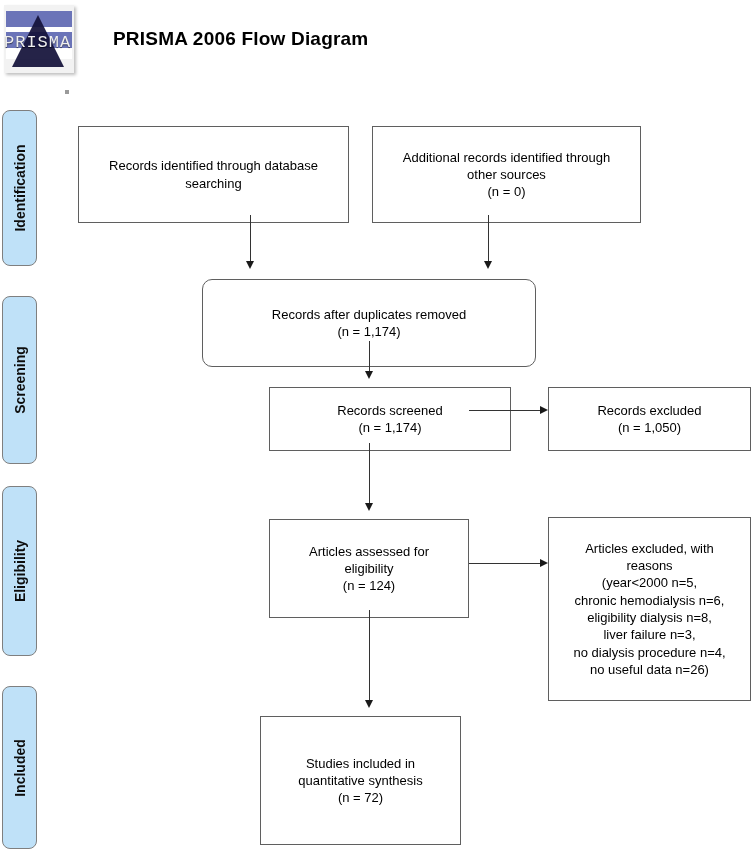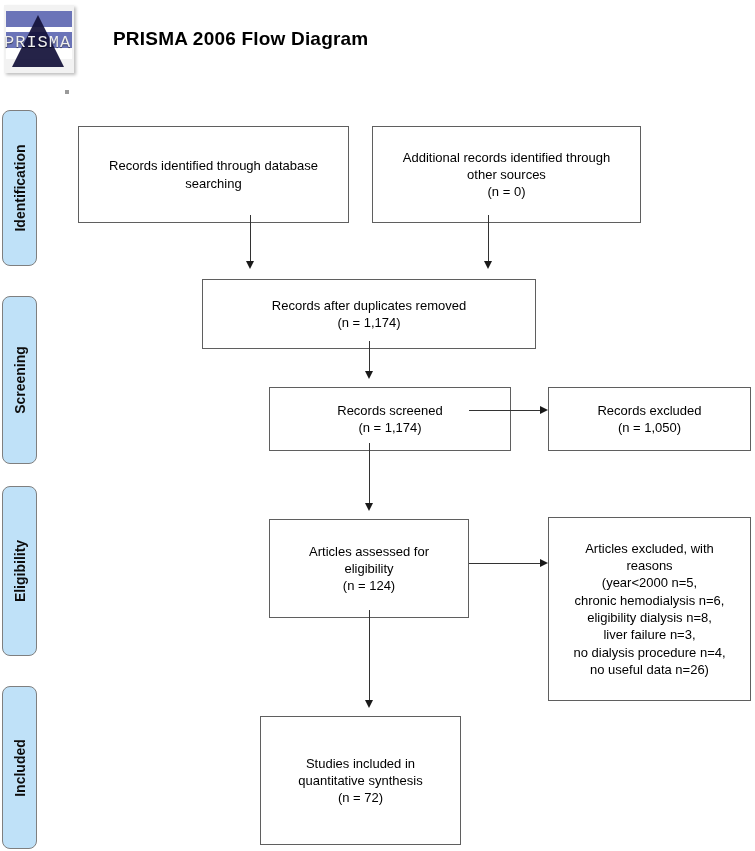--- a/index.html
+++ b/index.html
@@ -190,21 +190,21 @@
       <div>(n = 0)</div>
     </div>
   </div>
 
   <div class="vline" style="left:250px; top:215px; height:47px;"></div>
   <div class="arrow-down" style="left:246px; top:261px;"></div>
 
   <div class="vline" style="left:488px; top:215px; height:47px;"></div>
   <div class="arrow-down" style="left:484px; top:261px;"></div>
 
-  <div class="fbox" style="left:202px; top:271px; width:334px; height:70px;">
+  <div class="fbox" style="left:202px; top:271px; width:334px; height:88px;border-radius:10px;">
     <div class="lines">
       <div>Records after duplicates removed</div>
       <div>(n = 1,174)</div>
     </div>
   </div>
 
   <div class="vline" style="left:369px; top:341px; height:31px;"></div>
   <div class="arrow-down" style="left:365px; top:371px;"></div>
 
   <div class="fbox" style="left:269px; top:379px; width:242px; height:64px;">

